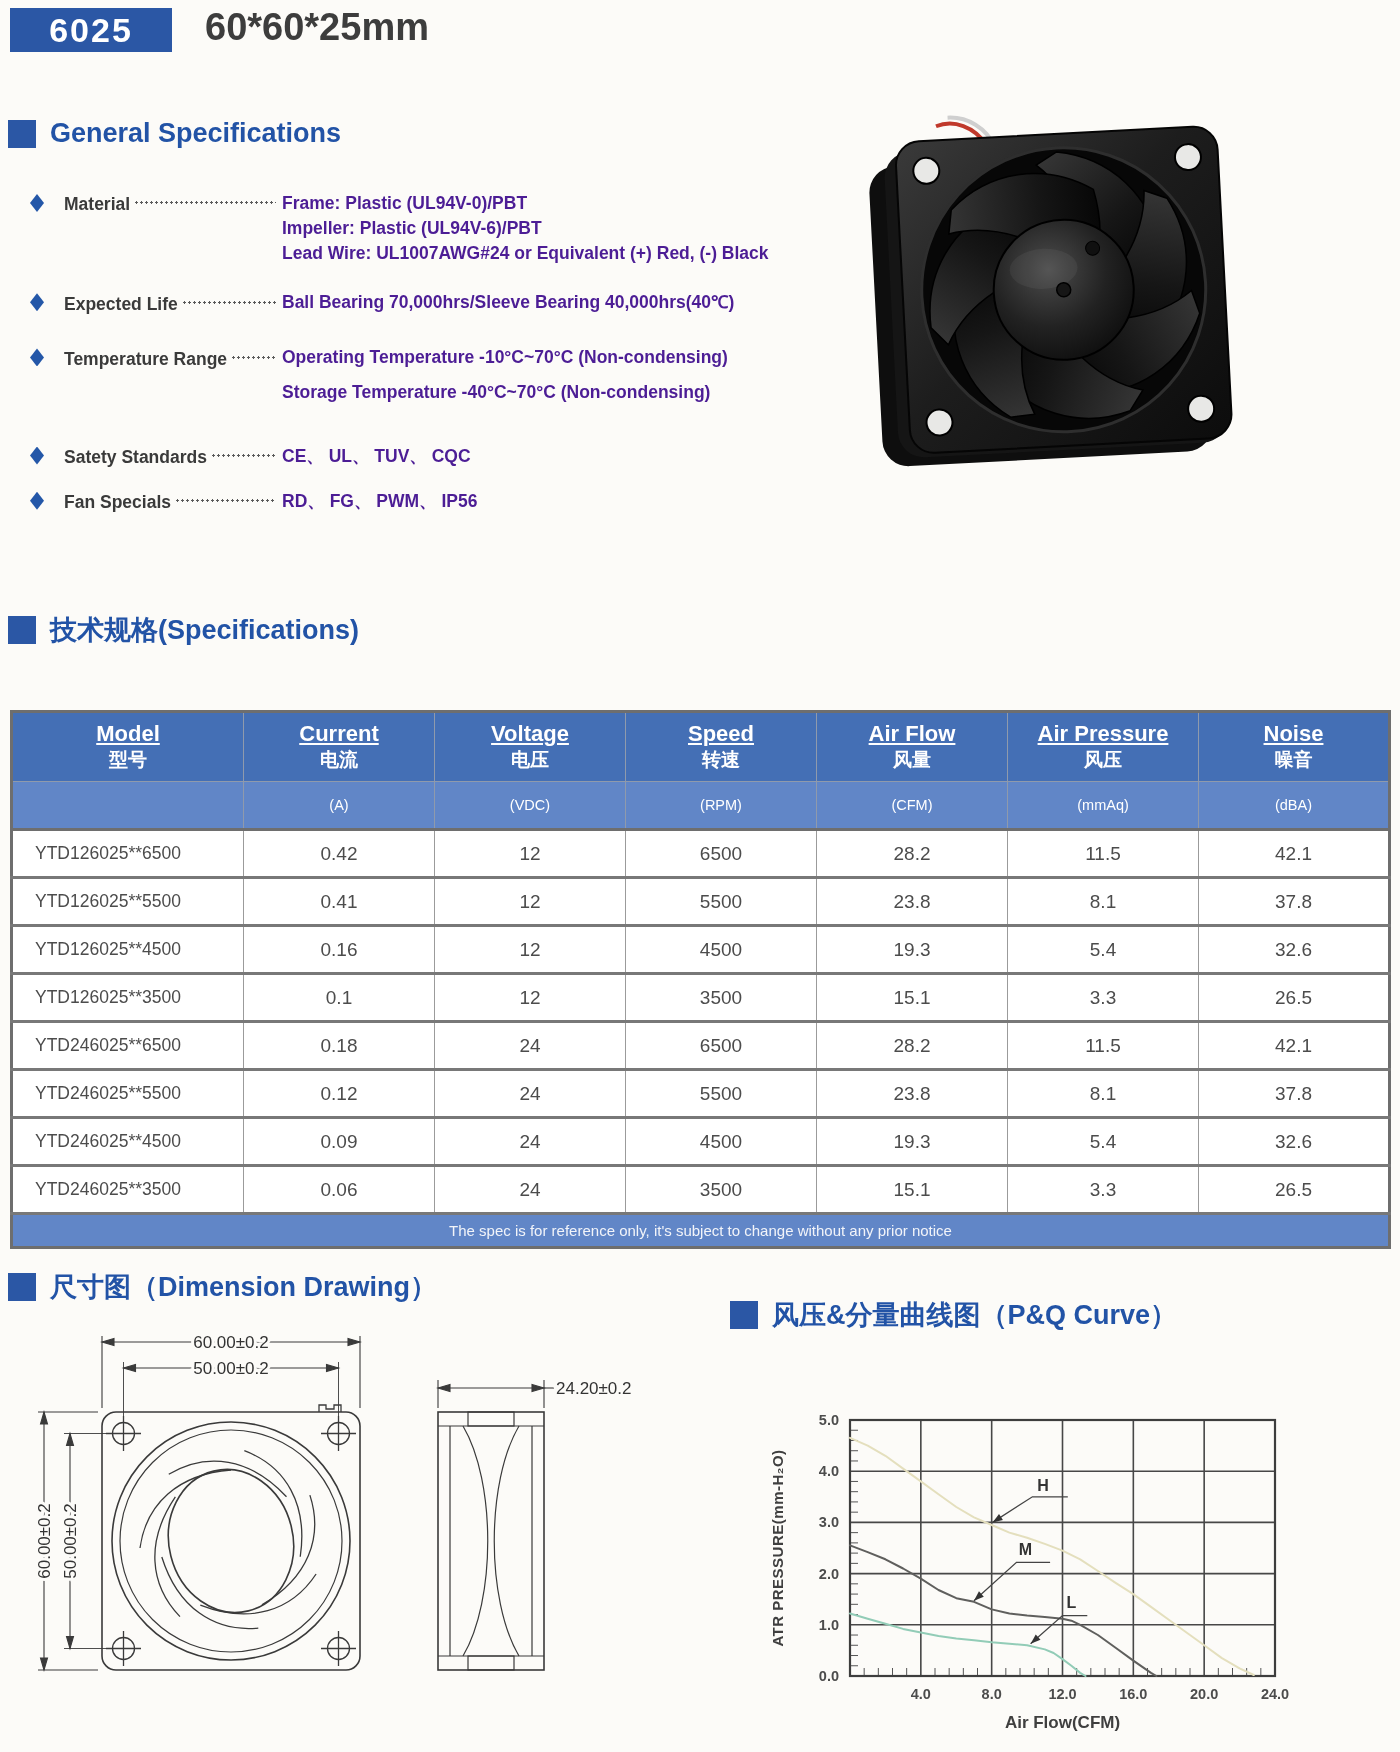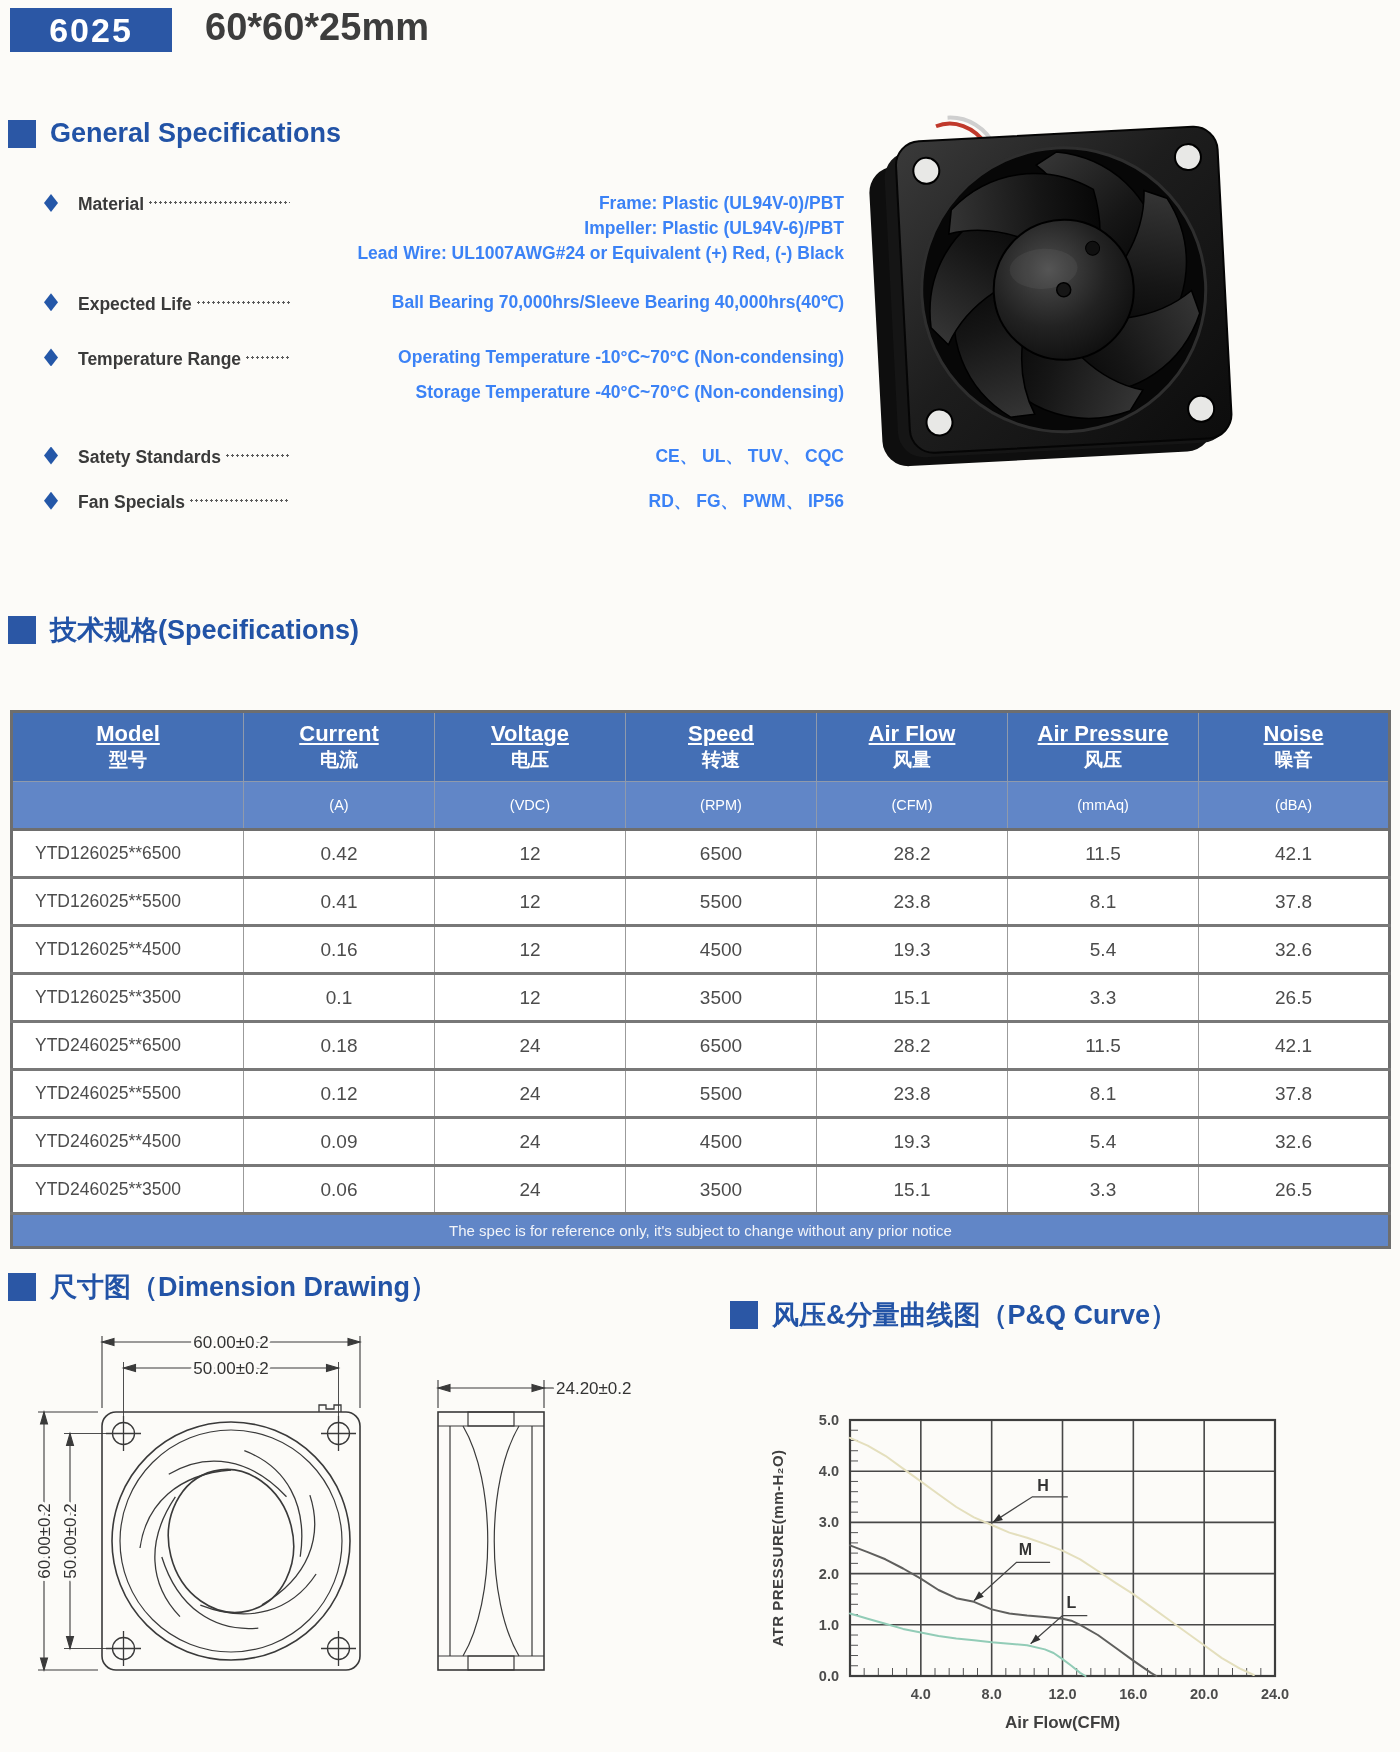--- a/index.html
+++ b/index.html
@@ -20,33 +20,33 @@
   }
   
   .sec-head { position:absolute; display:flex; align-items:center; gap:14px; }
   .sec-head .sq { width:28px; height:28px; background:#2b57a5; flex:0 0 auto; }
   .sec-head h2 { font-size:27px; font-weight:700; color:#2253a6; white-space:nowrap; }
   #head-general { left:8px; top:118px; }
   #head-specs   { left:8px; top:612px; }
   #head-dim     { left:8px; top:1269px; }
   #head-pq      { left:730px; top:1297px; }
   
-  .spec-list { position:absolute; left:44px; top:192px; width:800px;text-align:right; }
+  .spec-list { position:absolute; left:30px; top:192px; width:800px; }
   .spec-item { display:grid; grid-template-columns:34px 218px 1fr; margin-bottom:24px; align-items:start; }
   .spec-item .diamond {
     width:14px; height:18px; margin-top:2px; background:#2457a8;
     clip-path:polygon(50% 0,100% 50%,50% 100%,0 50%);
   }
   .spec-label { display:flex; align-items:baseline; font-size:17.5px; font-weight:700; color:#3a3a3a; }
   .spec-label .dots {
     flex:1; min-width:14px; height:1.05em; margin:0 6px 0 4px;
     background-image:radial-gradient(circle, #5a5a5a 1.1px, transparent 1.3px);
     background-size:5px 5px; background-repeat:repeat-x; background-position:0 62%;
   }
-  .spec-val { font-size:17.5px; font-weight:700; color:#3b82f6; line-height:1.32; }
+  .spec-val { font-size:17.5px; font-weight:700; color:#4c1d95; line-height:1.32; }
   .spec-val div { margin-bottom:2px; }
   .spec-item:nth-child(2) { margin-bottom:30px; }
   .spec-item:nth-child(3) { margin-bottom:38px; }
   .spec-item:nth-child(3) .spec-val div + div { margin-top:12px; }
   .spec-item:nth-child(4) { margin-bottom:20px; }
   
   .fan-photo { position:absolute; left:845px; top:100px; width:430px; height:390px; }
   
   .spec-table-wrap { position:absolute; left:10px; top:710px; width:1380px; }
   table { border-collapse:collapse; width:1380px; table-layout:fixed; border:3px solid #6e6e6e; }

